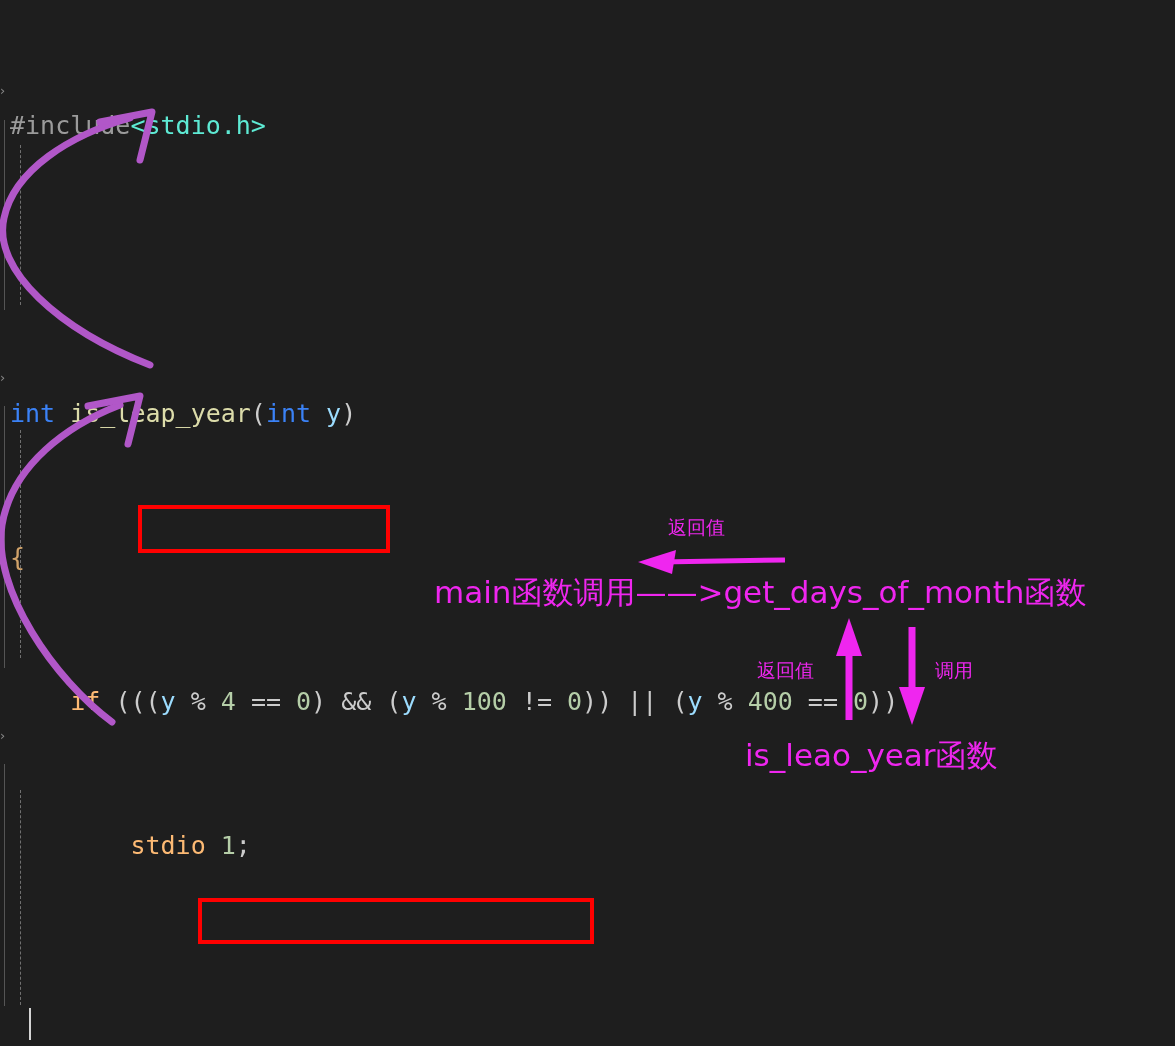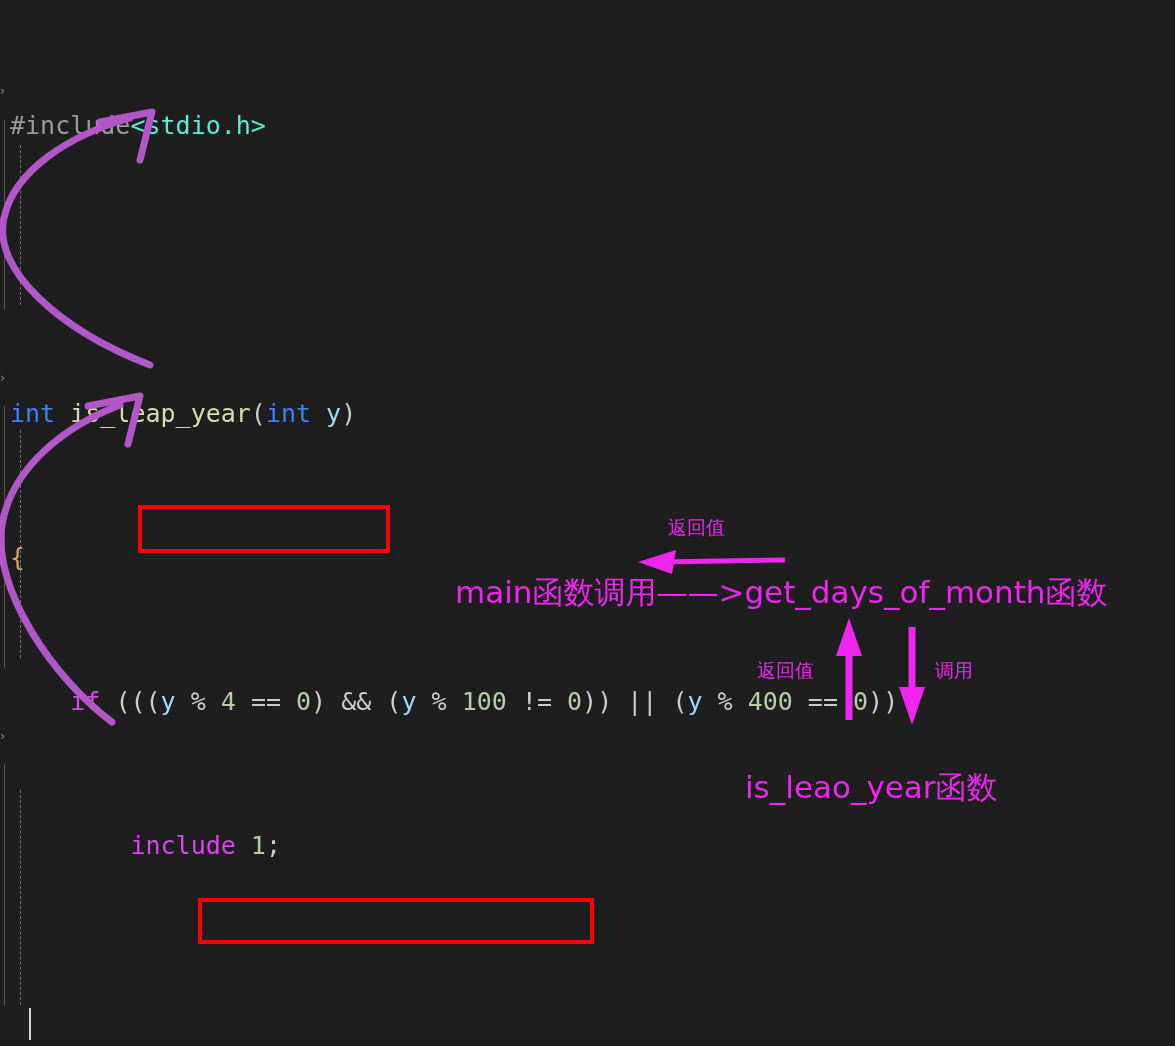--- a/index.html
+++ b/index.html
@@ -20,21 +20,21 @@
     font-size:25px;
     line-height:36px;
     white-space:pre;
     letter-spacing:0px;
   }
   .line{
     position:relative;height:36px;padding-left:10px;box-sizing:border-box;
   }
   
   .kw     {color:#3b82f6;}   
-  .ctrl   {color:#d946ef;}   
+  .ctrl   {color:#fdba74;}   
   .fn     {color:#dcdcaa;}   
   .var    {color:#9cdcfe;}   
   .num    {color:#b5cea8;}   
   .str    {color:#5eead4;}   
   .pp     {color:#9b9b9b;}   
   .punc   {color:#cccccc;}   
   .brace  {color:#d1a36a;}   
   .op     {color:#d4d4d4;}
 
   
@@ -88,21 +88,21 @@
     <div class="line"><span class="pp">#include</span><span class="str">&lt;stdio.h&gt;</span></div>
 
     <div class="line">&nbsp;</div>
 
     <div class="line"><span class="kw">int</span><span class="op"> </span><span class="fn">is_leap_year</span><span class="punc">(</span><span class="kw">int</span><span class="var"> y</span><span class="punc">)</span></div>
 
     <div class="line"><span class="brace">{</span></div>
 
     <div class="line"><span class="op">    </span><span class="ctrl">if</span><span class="punc"> (((</span><span class="var">y</span><span class="punc"> % </span><span class="num">4</span><span class="punc"> == </span><span class="num">0</span><span class="punc">) &amp;&amp; (</span><span class="var">y</span><span class="punc"> % </span><span class="num">100</span><span class="punc"> != </span><span class="num">0</span><span class="punc">)) || (</span><span class="var">y</span><span class="punc"> % </span><span class="num">400</span><span class="punc"> == </span><span class="num">0</span><span class="punc">))</span></div>
 
-    <div class="line"><span class="op">        </span><span class="ctrl">include</span><span class="num"> 1</span><span class="punc">;</span></div>
+    <div class="line"><span class="op">        </span><span class="ctrl">stdio</span><span class="num"> 1</span><span class="punc">;</span></div>
 
 
     
 
     
 
     
 
     
 
@@ -170,21 +170,21 @@
 
     <path d="M849,720 L849,640" fill="none" stroke="#ef26ef" stroke-width="7"></path>
     <path d="M849,618 L862,656 L836,656 z" fill="#ef26ef"></path>
 
     <path d="M912,627 L912,700" fill="none" stroke="#ef26ef" stroke-width="7"></path>
     <path d="M912,725 L899,687 L925,687 z" fill="#ef26ef"></path>
   </svg>
 
   <div class="anno anno-mid" style="left:668px;top:515px;">返回值</div>
 
-  <div class="anno anno-big" style="left:455px;top:572px;">main函数调用——&gt;get_days_of_month函数</div>
+  <div class="anno anno-big" style="left:434px;top:572px;">main函数调用——&gt;get_days_of_month函数</div>
 
   <div class="anno anno-mid" style="left:757px;top:658px;">返回值</div>
 
   <div class="anno anno-mid" style="left:935px;top:658px;">调用</div>
 
-  <div class="anno anno-big" style="left:745px;top:735px;margin-top:32px;">is_leao_year函数</div>
+  <div class="anno anno-big" style="left:745px;top:735px;">is_leao_year函数</div>
 
 </div>
 
 </body></html>

